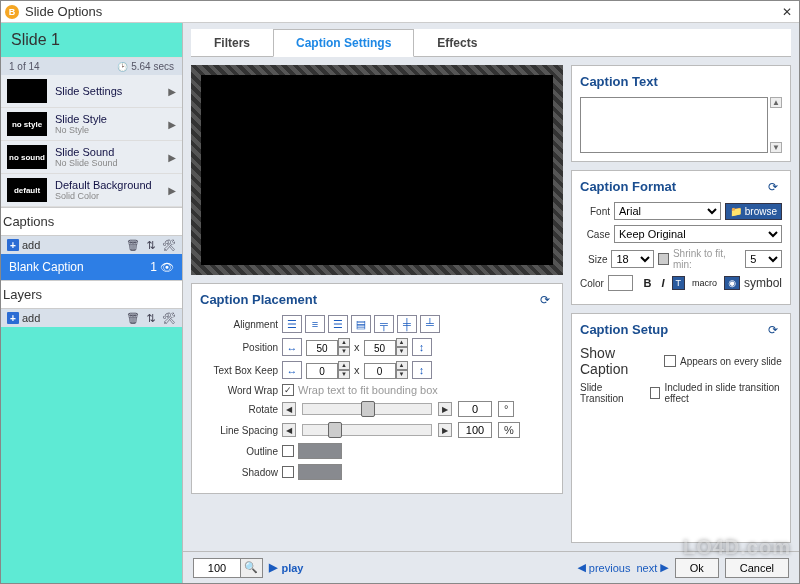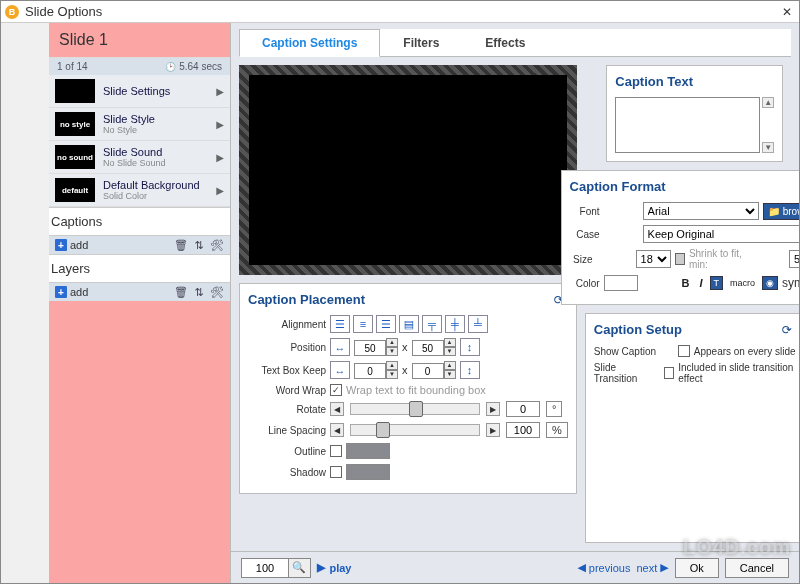--- a/index.html
+++ b/index.html
@@ -3,21 +3,21 @@
 <meta charset="utf-8">
 <style>
 * { box-sizing: border-box; margin: 0; padding: 0; font-family: Arial, sans-serif; }
 body { background: #e8ebef; font-size: 11px; color: #333; }
 .window { width: 800px; height: 584px; background: #f0f0f0; border: 1px solid #888; position: relative; display: flex; flex-direction: column; }
 .titlebar { height: 22px; background: #fff; border-bottom: 1px solid #ccc; display: flex; align-items: center; padding: 0 4px; }
 .titlebar .icon { width: 14px; height: 14px; background: #f5a623; border-radius: 50%; margin-right: 6px; display:flex;align-items:center;justify-content:center;color:#fff;font-weight:bold;font-size:9px;}
 .titlebar .title { flex: 1; font-size: 13px; }
 .titlebar .close { width: 16px; text-align: center; cursor: pointer; font-size: 12px; }
 .content { flex: 1; display: flex; overflow: hidden; }
-.sidebar { width: 182px; background: #fca5a5; border-right: 1px solid #bbb; display: flex; flex-direction: column; margin-left: 48px; }
+.sidebar { width: 182px; background: #5eead4; border-right: 1px solid #bbb; display: flex; flex-direction: column; }
 .slide-title { font-size: 16px; padding: 8px 10px; border-bottom: 1px solid #ddd; color:#333; }
 .slide-info { display: flex; justify-content: space-between; padding: 3px 8px; background: #d8e0ea; font-size: 10px; color:#556;}
 .slide-info .clk::before{content:"🕑 ";font-size:9px;}
 .sb-item { display: flex; align-items: center; border-bottom: 1px solid #ddd; padding: 4px 6px; cursor: pointer; background:#e9edf2;}
 .sb-item .thumb { width: 40px; height: 24px; background: #000; margin-right: 8px; display:flex;align-items:center;justify-content:center;color:#fff;font-size:8px;font-weight:bold;}
 .sb-item .txt { flex:1; }
 .sb-item .lbl { font-size: 11px; color:#114; }
 .sb-item .sub { font-size: 9px; color: #888; }
 .sb-item .chev { color:#666; font-size:10px; }
 .section-head { background: #fff; padding: 6px 2px; font-size: 13px; border-top:1px solid #ccc; border-bottom:1px solid #ccc;}
@@ -32,27 +32,27 @@
 .tabs { display:flex; background:#fff; border-bottom:1px solid #bbb; margin: 6px 8px 0 8px;}
 .tab { padding: 6px 22px; font-size: 12px; font-weight:bold; color:#444; cursor:pointer; border:1px solid transparent; border-bottom:none;}
 .tab.active { color:#1e88e5; background:#fff; border-color:#bbb; border-bottom:1px solid #fff; margin-bottom:-1px;}
 .tab-body { flex:1; display:flex; padding:8px; gap:8px; overflow:hidden;}
 .left-col { flex:1; display:flex; flex-direction:column; gap:8px;}
 .preview { background:#000; height:210px; border:10px solid; border-image: repeating-linear-gradient(45deg,#555,#555 4px,#333 4px,#333 8px) 10;}
 .panel { background:#fff; border:1px solid #bbb; padding:8px;}
 .panel-head { display:flex; justify-content:space-between; align-items:center; margin-bottom:8px;}
 .panel-head h3 { font-size:13px; font-weight:bold; color:#1a4d8f;}
 .refresh { width:14px;height:14px;cursor:pointer;color:#1a4d8f;font-size:12px;}
-.right-col { width:220px; display:flex; flex-direction:column; gap:8px;align-items:center;}
+.right-col { width:220px; display:flex; flex-direction:column; gap:8px;}
 .right-col .panel { padding:8px;}
 .field-row { display:flex; align-items:center; margin-bottom:5px; gap:4px;}
 .field-row label { width:60px; text-align:right; font-size:10px; color:#333;}
 .cp-row label{width:78px;}
 .inp { border:1px solid #888; padding:1px 3px; font-size:11px; background:#fff;}
-.sel { border:1px solid #888; font-size:11px; background:#fff; height:18px;margin-left:39px;}
+.sel { border:1px solid #888; font-size:11px; background:#fff; height:18px;}
 .btn { border:1px solid #334; background:#2a5a9e; color:#fff; font-size:10px; padding:2px 4px; cursor:pointer; display:flex;align-items:center;gap:2px;}
 .ta { width:100%; height:56px; border:1px solid #888; resize:none; font-size:11px;}
 .ta-wrap{display:flex;gap:2px;}
 .ta-arrows{display:flex;flex-direction:column;justify-content:space-between;}
 .ta-arrows span{font-size:8px;color:#666;cursor:pointer;border:1px solid #aaa;background:#eee;width:12px;text-align:center;}
 .align-btns { display:flex; gap:3px;}
 .abtn { width:20px; height:18px; border:1px solid #889; background:#fff; display:flex; align-items:center;justify-content:center; cursor:pointer; color:#1a5bbf; font-size:11px;}
 .spin { display:flex; align-items:flex-end;}
 .spin input{width:32px;text-align:center;border:1px solid #888;font-size:10px;height:16px;}
 .spin .ar{display:flex;flex-direction:column;}
@@ -131,38 +131,42 @@
       <div class="section-bar">
         <div class="addbtn">
             <span class="plus">+</span>
             <span>add</span>
           </div>
         <div class="spacer"></div>
         <div class="tool">🗑</div>
         <div class="tool">⇅</div>
         <div class="tool">🛠</div>
       </div>
+      <div class="blank-cap">
+        <span>Blank Caption</span>
+        <span><span>1</span><span class="eye">👁</span></span>
+      </div>
 
       <div class="section-head">Layers</div>
       <div class="section-bar">
         <div class="addbtn">
             <span class="plus">+</span>
             <span>add</span>
           </div>
         <div class="spacer"></div>
         <div class="tool">🗑</div>
         <div class="tool">⇅</div>
         <div class="tool">🛠</div>
       </div>
     </div>
 
     <div class="main">
       <div class="tabs">
+        <div class="tab">Filters</div>
         <div class="tab active">Caption Settings</div>
-        <div class="tab">Filters</div>
         <div class="tab">Effects</div>
       </div>
 
       <div class="tab-body">
         <div class="left-col">
           <div class="preview"></div>
 
           <div class="panel">
             <div class="panel-head">
               <h3>Caption Placement</h3>
@@ -319,21 +323,21 @@
               <span style="font-size:12px">symbol</span>
             </div>
           </div>
 
           <div class="panel" style="flex:1">
             <div class="panel-head">
                 <h3>Caption Setup</h3>
                 <span class="refresh">⟳</span>
               </div>
             <div class="field-row">
-              <span style="width:80px;font-size:10px">Show Caption</span>
+              <span style="width:80px;font-size:14px">Show Caption</span>
               <span class="chk"></span>
               <span style="font-size:10px">Appears on every slide</span>
             </div>
             <div class="field-row">
               <span style="width:80px;font-size:10px">Slide Transition</span>
               <span class="chk"></span>
               <span style="font-size:10px">Included in slide transition effect</span>
             </div>
           </div>
         </div>

